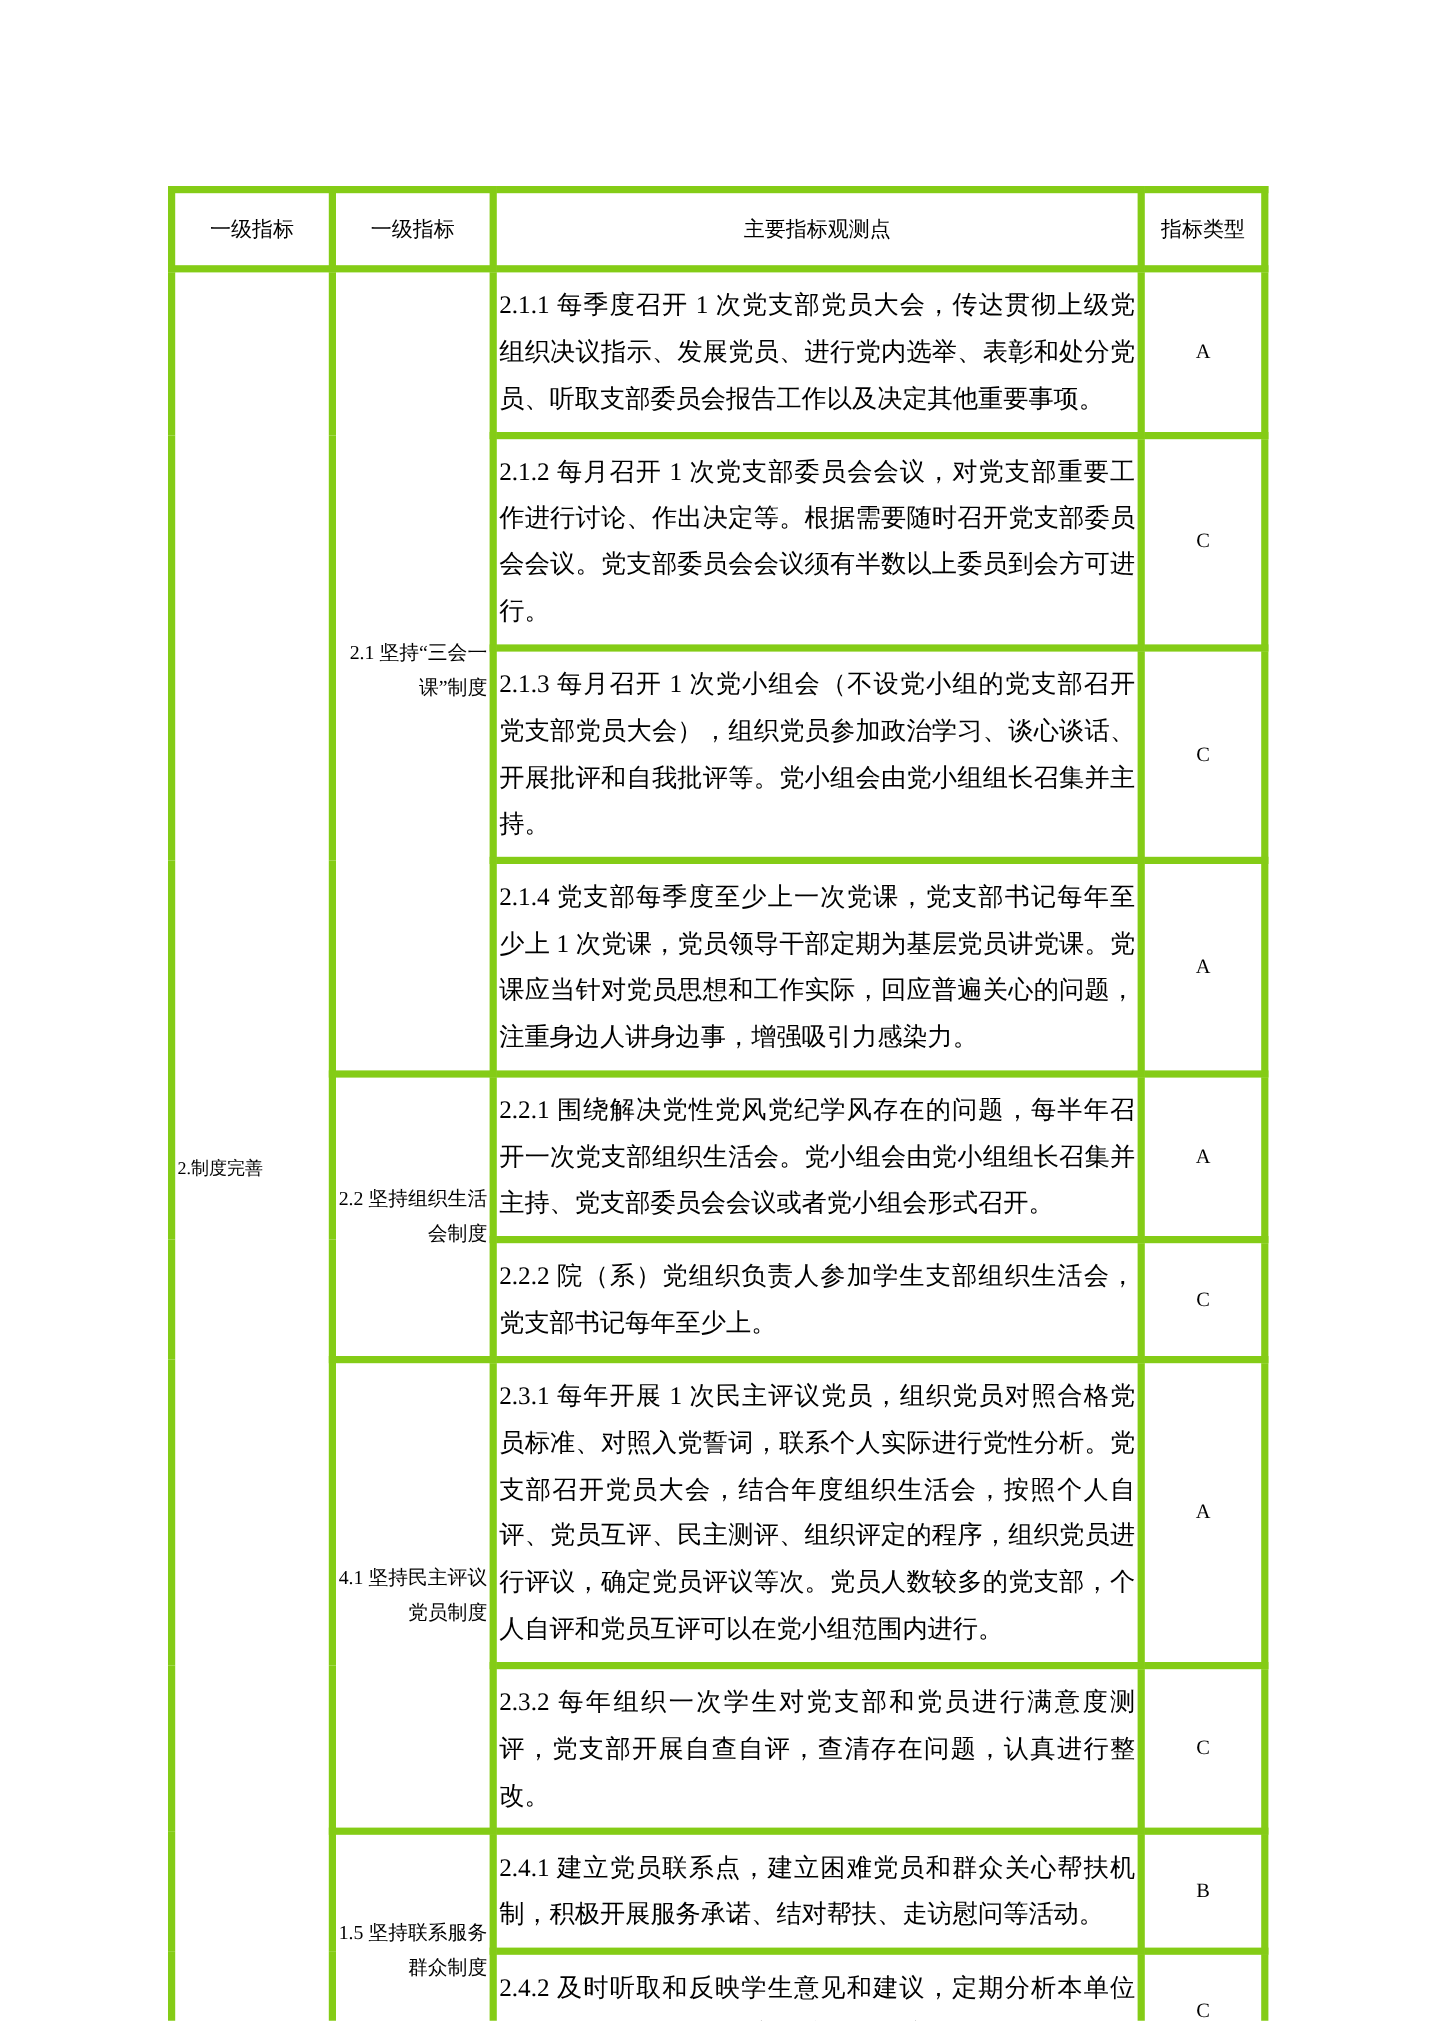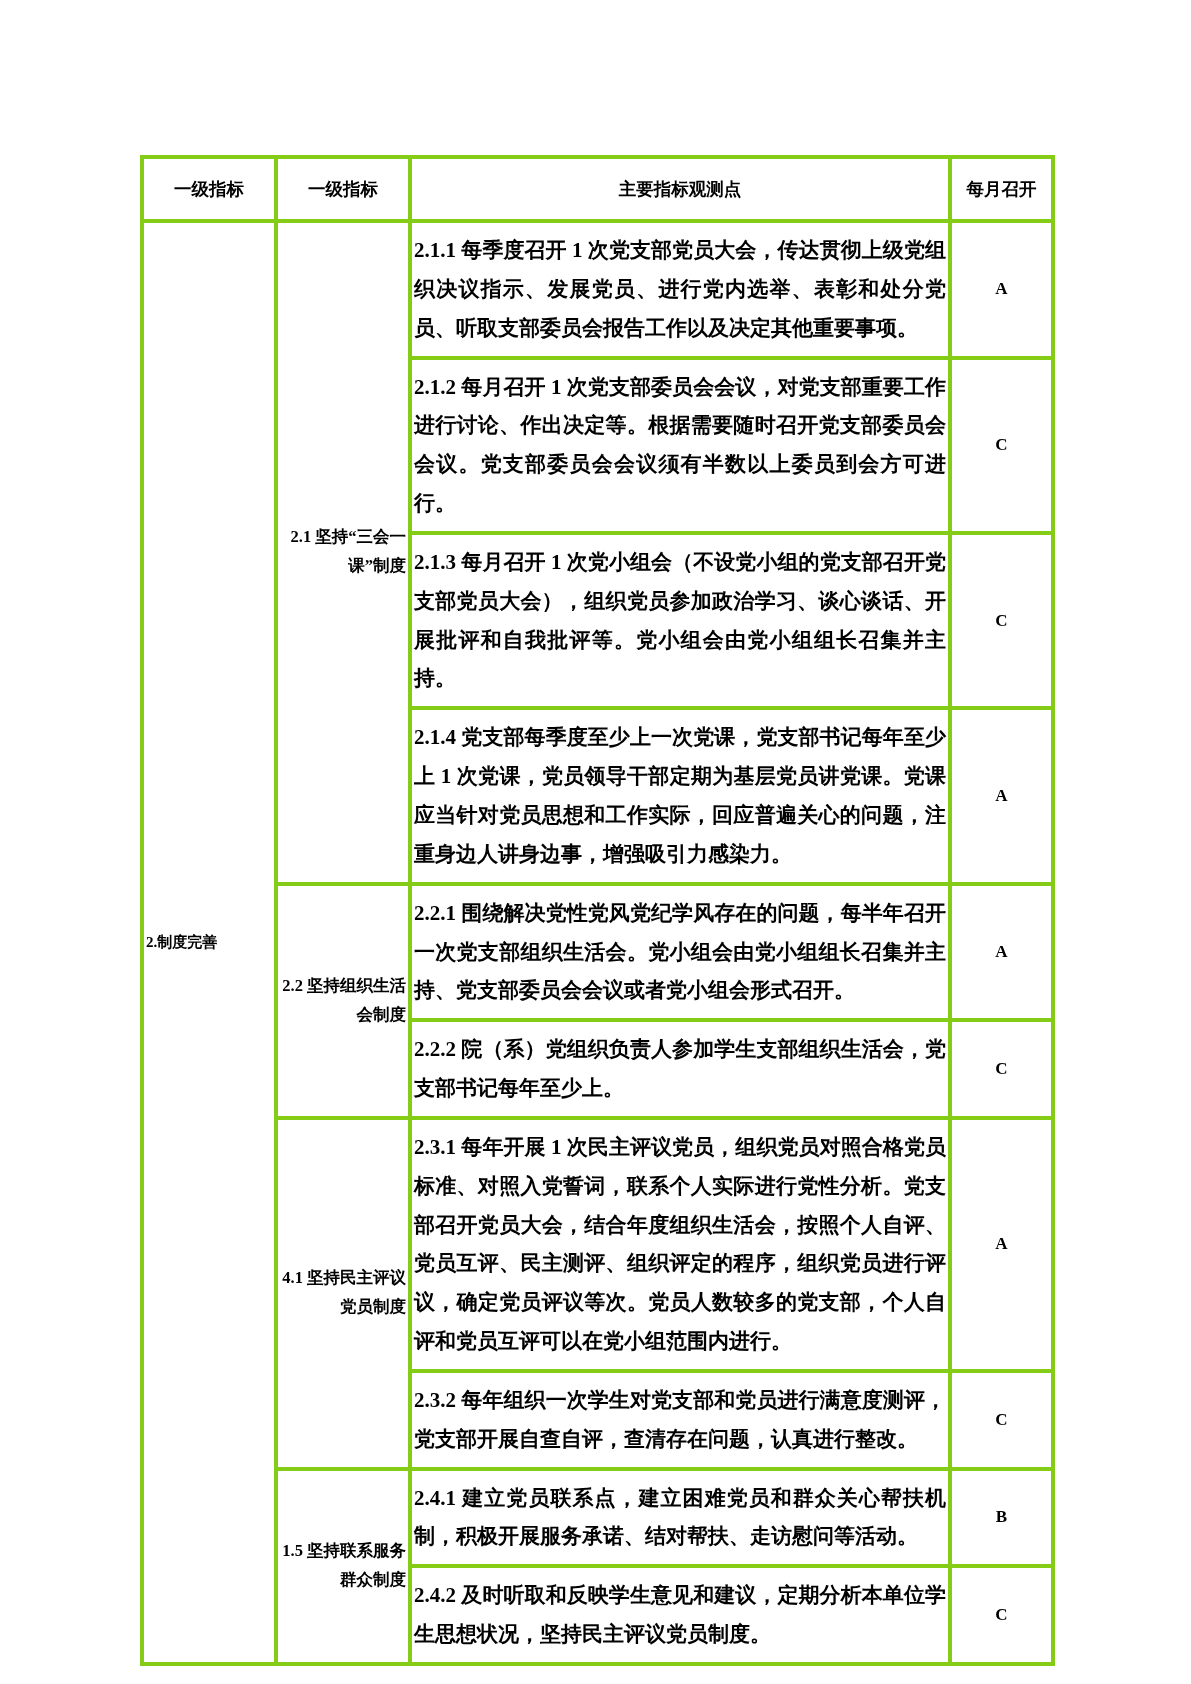--- a/index.html
+++ b/index.html
@@ -20,24 +20,24 @@
     box-sizing: border-box;
     padding: 155px 140px 0 140px;
   }
   table.indicator-table {
     width: 911px;
     border-collapse: collapse;
     table-layout: fixed;
   }
   table.indicator-table td,
   table.indicator-table th {
-    border: 4px solid #84cc16;
+    border: 6px solid #84cc16;
     vertical-align: middle;
     padding: 8px 2px;
-    font-weight: bold;
+    font-weight: normal;
   }
   thead th {
     text-align: center;
     font-size: 17.5px;
     font-weight: bold;
     height: 44px;
     padding: 10px 6px;
   }
   .col-l1 { width: 134px; }
   .col-l2 { width: 134px; }
@@ -75,21 +75,21 @@
       <col class="col-l1">
       <col class="col-l2">
       <col class="col-main">
       <col class="col-type">
     </colgroup>
     <thead>
       <tr>
         <th>一级指标</th>
         <th>一级指标</th>
         <th>主要指标观测点</th>
-        <th>每月召开</th>
+        <th>指标类型</th>
       </tr>
     </thead>
     <tbody>
       <tr>
         <td class="l1-cell" rowspan="10">2.制度完善</td>
         <td class="l2-cell" rowspan="4">2.1 坚持“三会一课”制度</td>
         <td class="main-cell">2.1.1 每季度召开 1 次党支部党员大会，传达贯彻上级党组织决议指示、发展党员、进行党内选举、表彰和处分党员、听取支部委员会报告工作以及决定其他重要事项。</td>
         <td class="type-cell">A</td>
       </tr>
       <tr>

